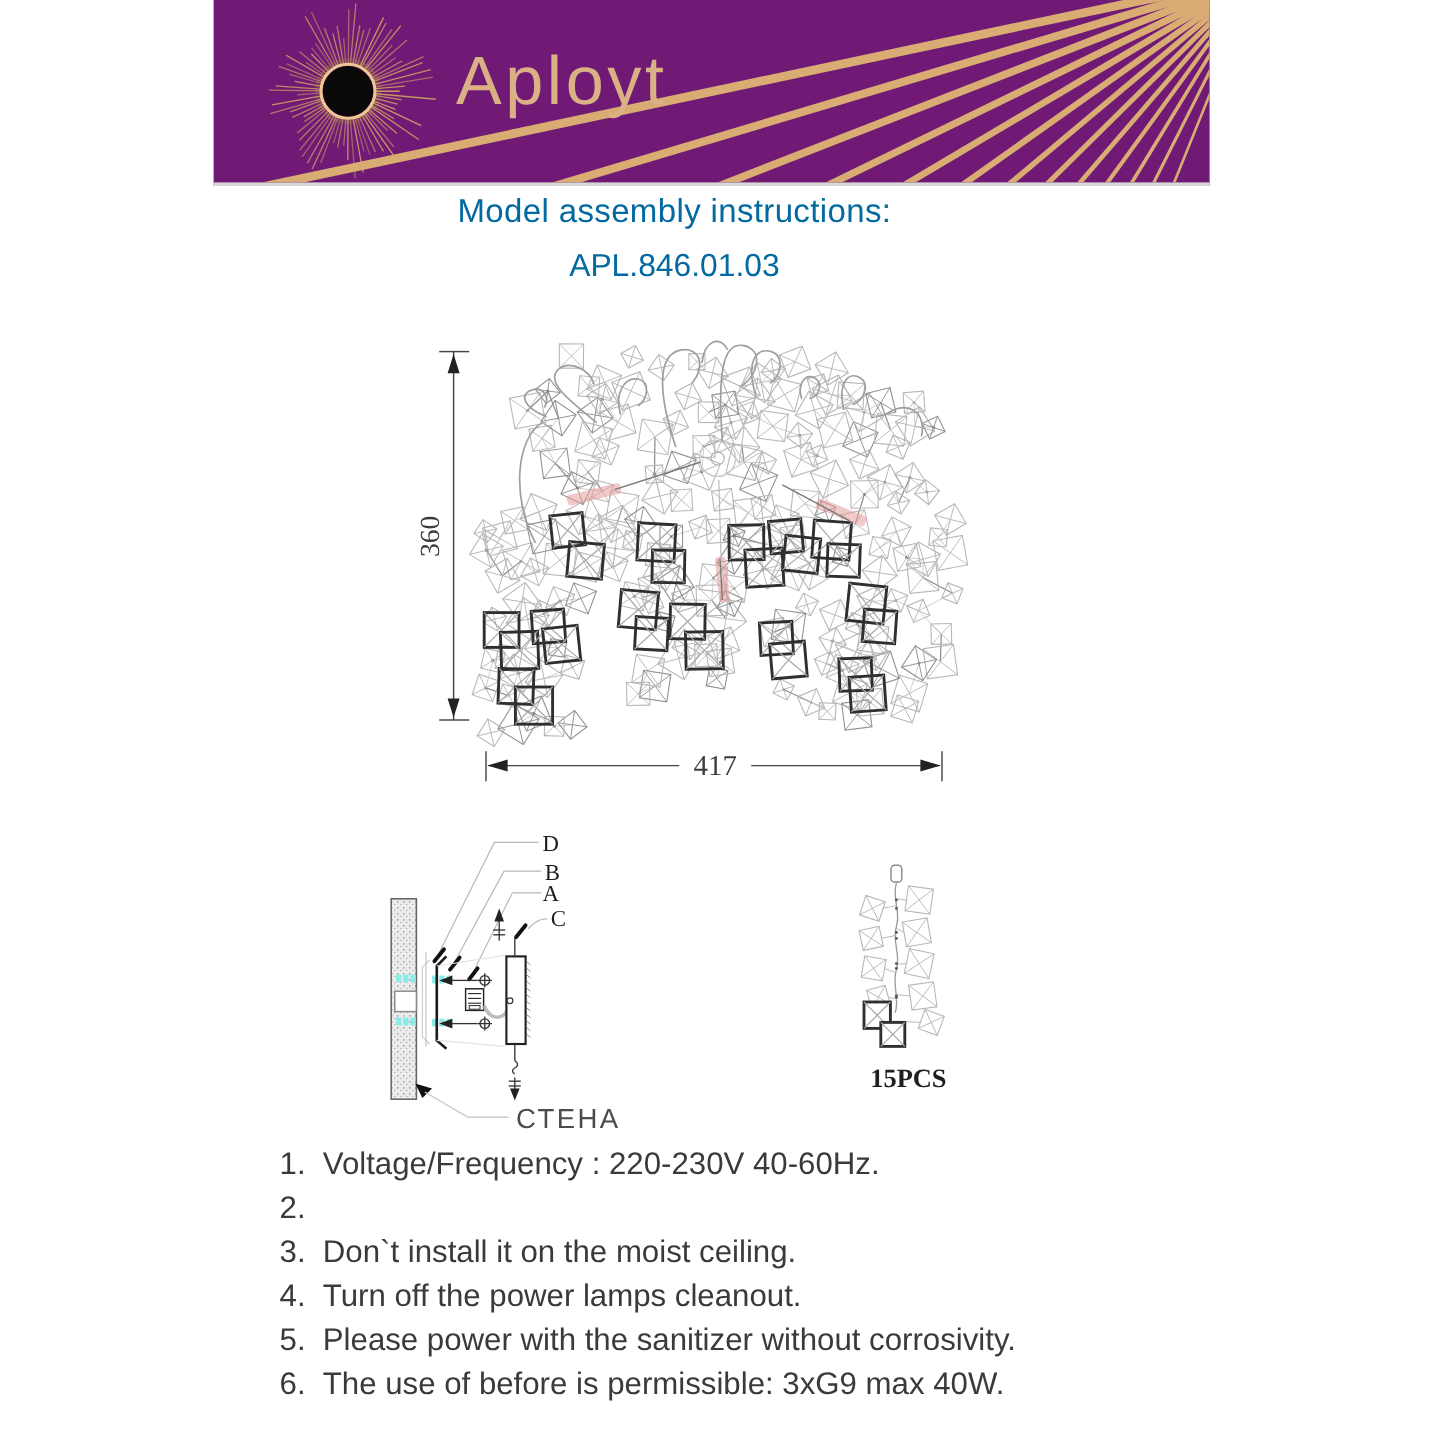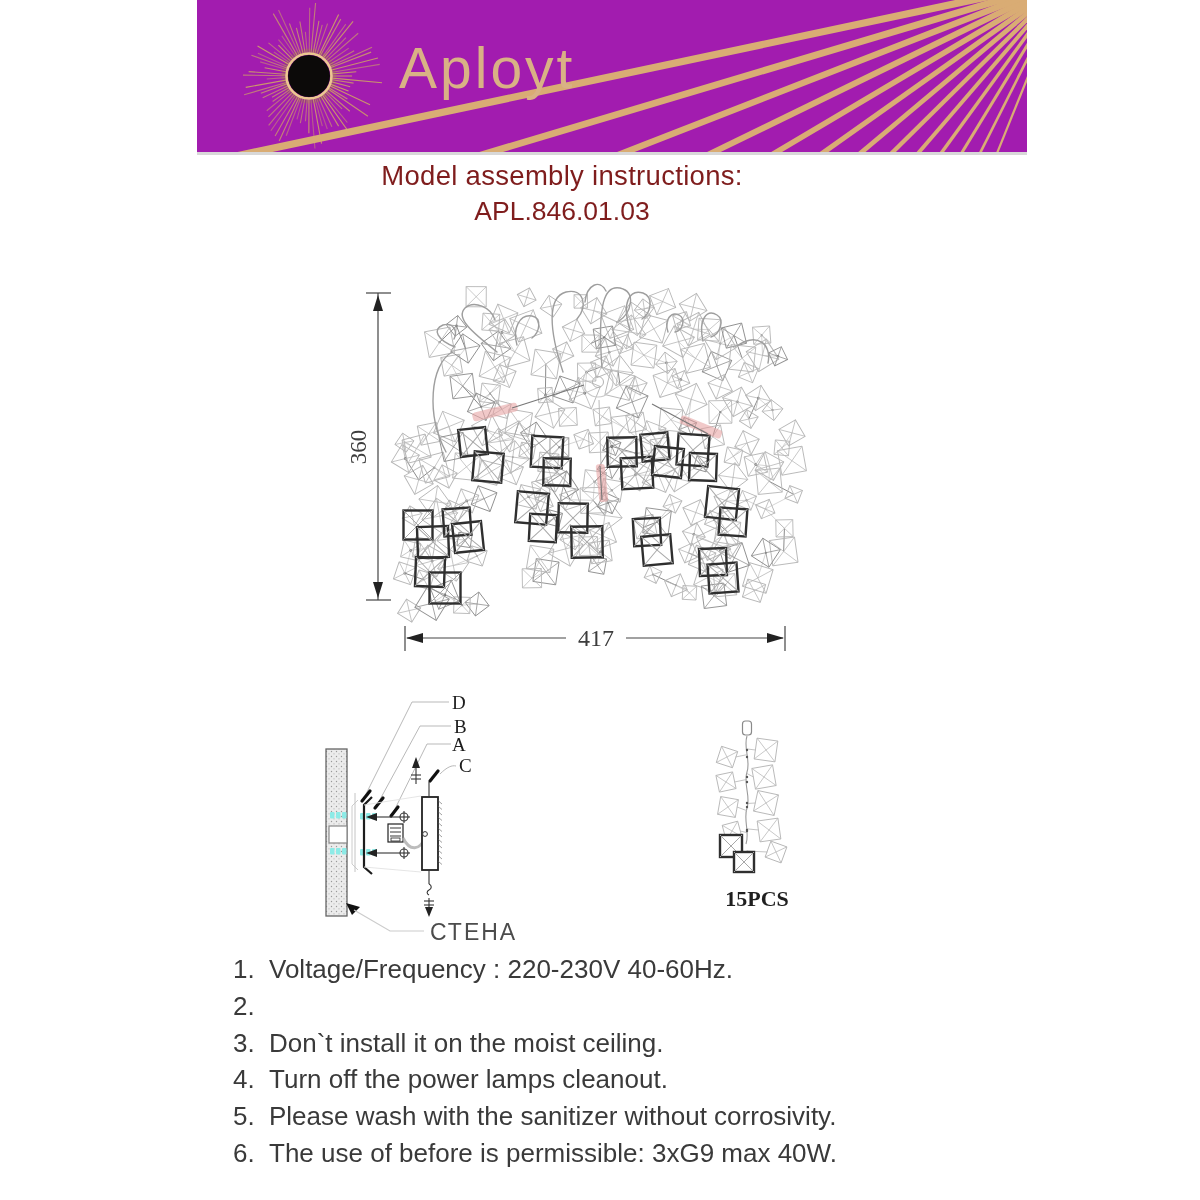--- a/index.html
+++ b/index.html
@@ -3,36 +3,36 @@
 <meta charset="utf-8">
 <style>
   html,body{margin:0;padding:0;}
   body{
     width:1200px;height:1200px;position:relative;overflow:hidden;
     background:#ffffff;
     font-family:"Liberation Sans", sans-serif;
   }
   
   .banner{
-    position:absolute;left:197px;top:0;width:830px;height:152px;
-    background:#a21caf;border-bottom:3px solid #d8d8d8;overflow:hidden;
+    position:absolute;left:178px;top:0;width:830px;height:152px;
+    background:#701a75;border-bottom:3px solid #d8d8d8;overflow:hidden;
   }
   .banner svg{position:absolute;left:0;top:0;}
   .brand-text{
     position:absolute;left:202px;top:40px;
     font-size:57px;font-weight:300;line-height:1;
     color:#d9b185;letter-spacing:3px;
   }
   
   .title-block{
     position:absolute;left:0;top:160px;width:1124px;
-    text-align:center;color:#7f1d1d;
+    text-align:center;color:#0369a1;
   }
   .title-line1{font-size:27.5px;font-weight:500;letter-spacing:.3px;}
-  .title-line2{font-size:26.5px;font-weight:500;margin-top:4px;}
+  .title-line2{font-size:26.5px;font-weight:500;margin-top:14px;}
   
   #diagram-svg{position:absolute;left:0;top:240px;}
   text.dim{font-family:"Liberation Serif", serif;fill:#3d3d3d;}
   text.part-label{font-family:"Liberation Serif", serif;fill:#1c1c1c;}
   text.wall-label{font-family:"Liberation Sans", sans-serif;fill:#4c4c4c;letter-spacing:2px;}
   text.pcs-label{font-family:"Liberation Serif", serif;fill:#1f1f1f;font-weight:600;}
   
   .instructions{
     position:absolute;left:233px;top:951px;
     color:#3a3a3a;font-size:26px;font-weight:500;
@@ -1665,19 +1665,19 @@
     <div class="instr-row">
       <span class="instr-num">3.</span>
       <span class="instr-text">Don`t install it on the moist ceiling.</span>
     </div>
     <div class="instr-row">
       <span class="instr-num">4.</span>
       <span class="instr-text">Turn off the power lamps cleanout.</span>
     </div>
     <div class="instr-row">
       <span class="instr-num">5.</span>
-      <span class="instr-text">Please wash with the sanitizer without corrosivity.</span>
+      <span class="instr-text">Please power with the sanitizer without corrosivity.</span>
     </div>
     <div class="instr-row">
       <span class="instr-num">6.</span>
       <span class="instr-text">The use of before is permissible: 3xG9 max 40W.</span>
     </div>
   </div>
 
 </body></html>

